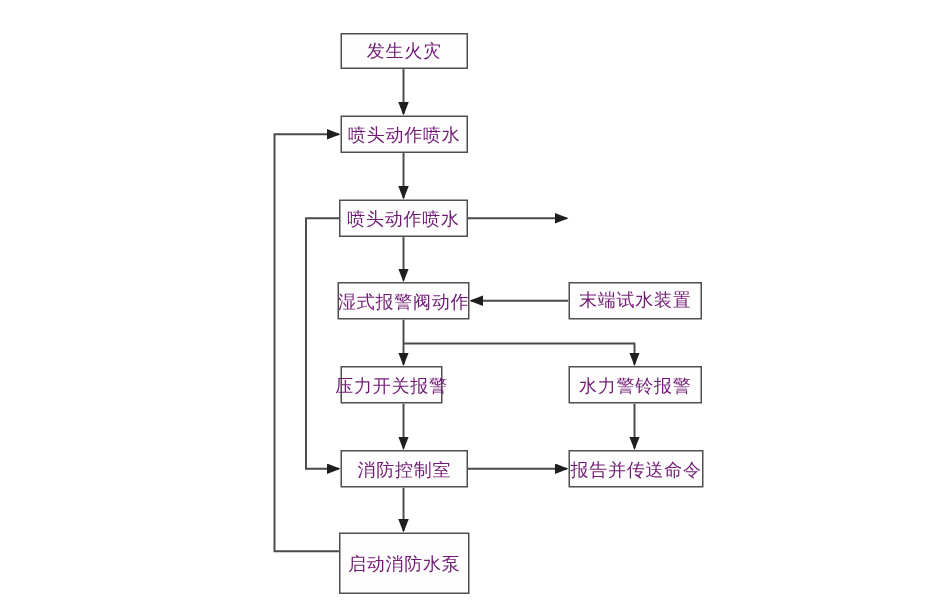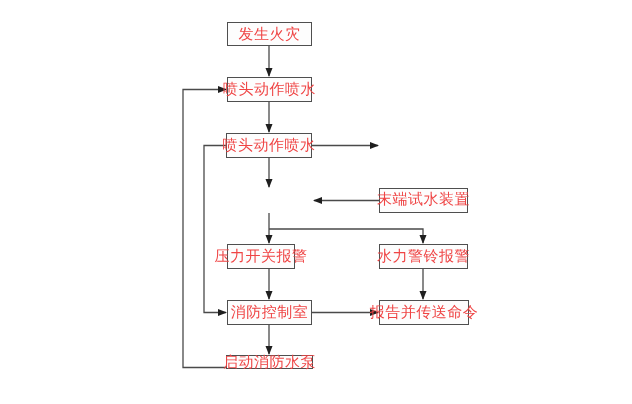--- a/index.html
+++ b/index.html
@@ -18,38 +18,38 @@
     pointer-events: none;
   }
   .node {
     position: absolute;
     box-sizing: border-box;
     border: 1.5px solid #4f4f4f;
     background: #fdfdfd;
     display: flex;
     align-items: center;
     justify-content: center;
-    font-size: 15px;
-    color: #ef4444;
+    font-size: 12px;
+    color: #701a75;
     letter-spacing: 0.5px;
     white-space: nowrap;
     line-height: 1;
   }
   
   .n0  { left: 227px; top: 22px;  width: 85px; height: 24px; }
   .n1  { left: 227px; top: 77px;  width: 85px; height: 25px; }
   .n2  { left: 226px; top: 133px; width: 86px; height: 25px; }
   .n3  { left: 379px; top: 133px; width: 89px; height: 25px; }
   .n4  { left: 225px; top: 188px; width: 88px; height: 25px; }
   .n5  { left: 379px; top: 188px; width: 89px; height: 25px; font-family: Liberation Mono, monospace; }
   .n6  { left: 227px; top: 244px; width: 68px; height: 25px; }
   .n7  { left: 379px; top: 244px; width: 89px; height: 25px; }
   .n8  { left: 227px; top: 300px; width: 85px; height: 25px; }
   .n9  { left: 379px; top: 300px; width: 90px; height: 25px; }
-  .n10 { left: 226px; top: 355px; width: 87px; height: 14px; }
+  .n10 { left: 226px; top: 355px; width: 87px; height: 41px; }
 </style>
 </head>
 <body>
 
 <div class="canvas">
 
   <svg class="wires" viewBox="0 0 632 404" aria-hidden="true">
     <defs>
       <marker id="arr" markerUnits="userSpaceOnUse" markerWidth="9" markerHeight="8" refX="8" refY="3.5" orient="auto">
         <path d="M0,0 L9,3.5 L0,7 Z" fill="#1f1f1f"></path>
@@ -81,20 +81,21 @@
 
       <path d="M226,367.5 L183,367.5 L183,89.5 L226,89.5" marker-end="url(#arr)"></path>
 
       <path d="M226,145.5 L204,145.5 L204,312.5 L226,312.5" marker-end="url(#arr)"></path>
     </g>
   </svg>
 
   <div class="node n0">发生火灾</div>
   <div class="node n1">喷头动作喷水</div>
   <div class="node n2">喷头动作喷水</div>
+  <div class="node n4">湿式报警阀动作</div>
   <div class="node n5">末端试水装置</div>
   <div class="node n6">压力开关报警</div>
   <div class="node n7">水力警铃报警</div>
   <div class="node n8">消防控制室</div>
   <div class="node n9">报告并传送命令</div>
   <div class="node n10">启动消防水泵</div>
 
 </div>
 
 </body></html>

